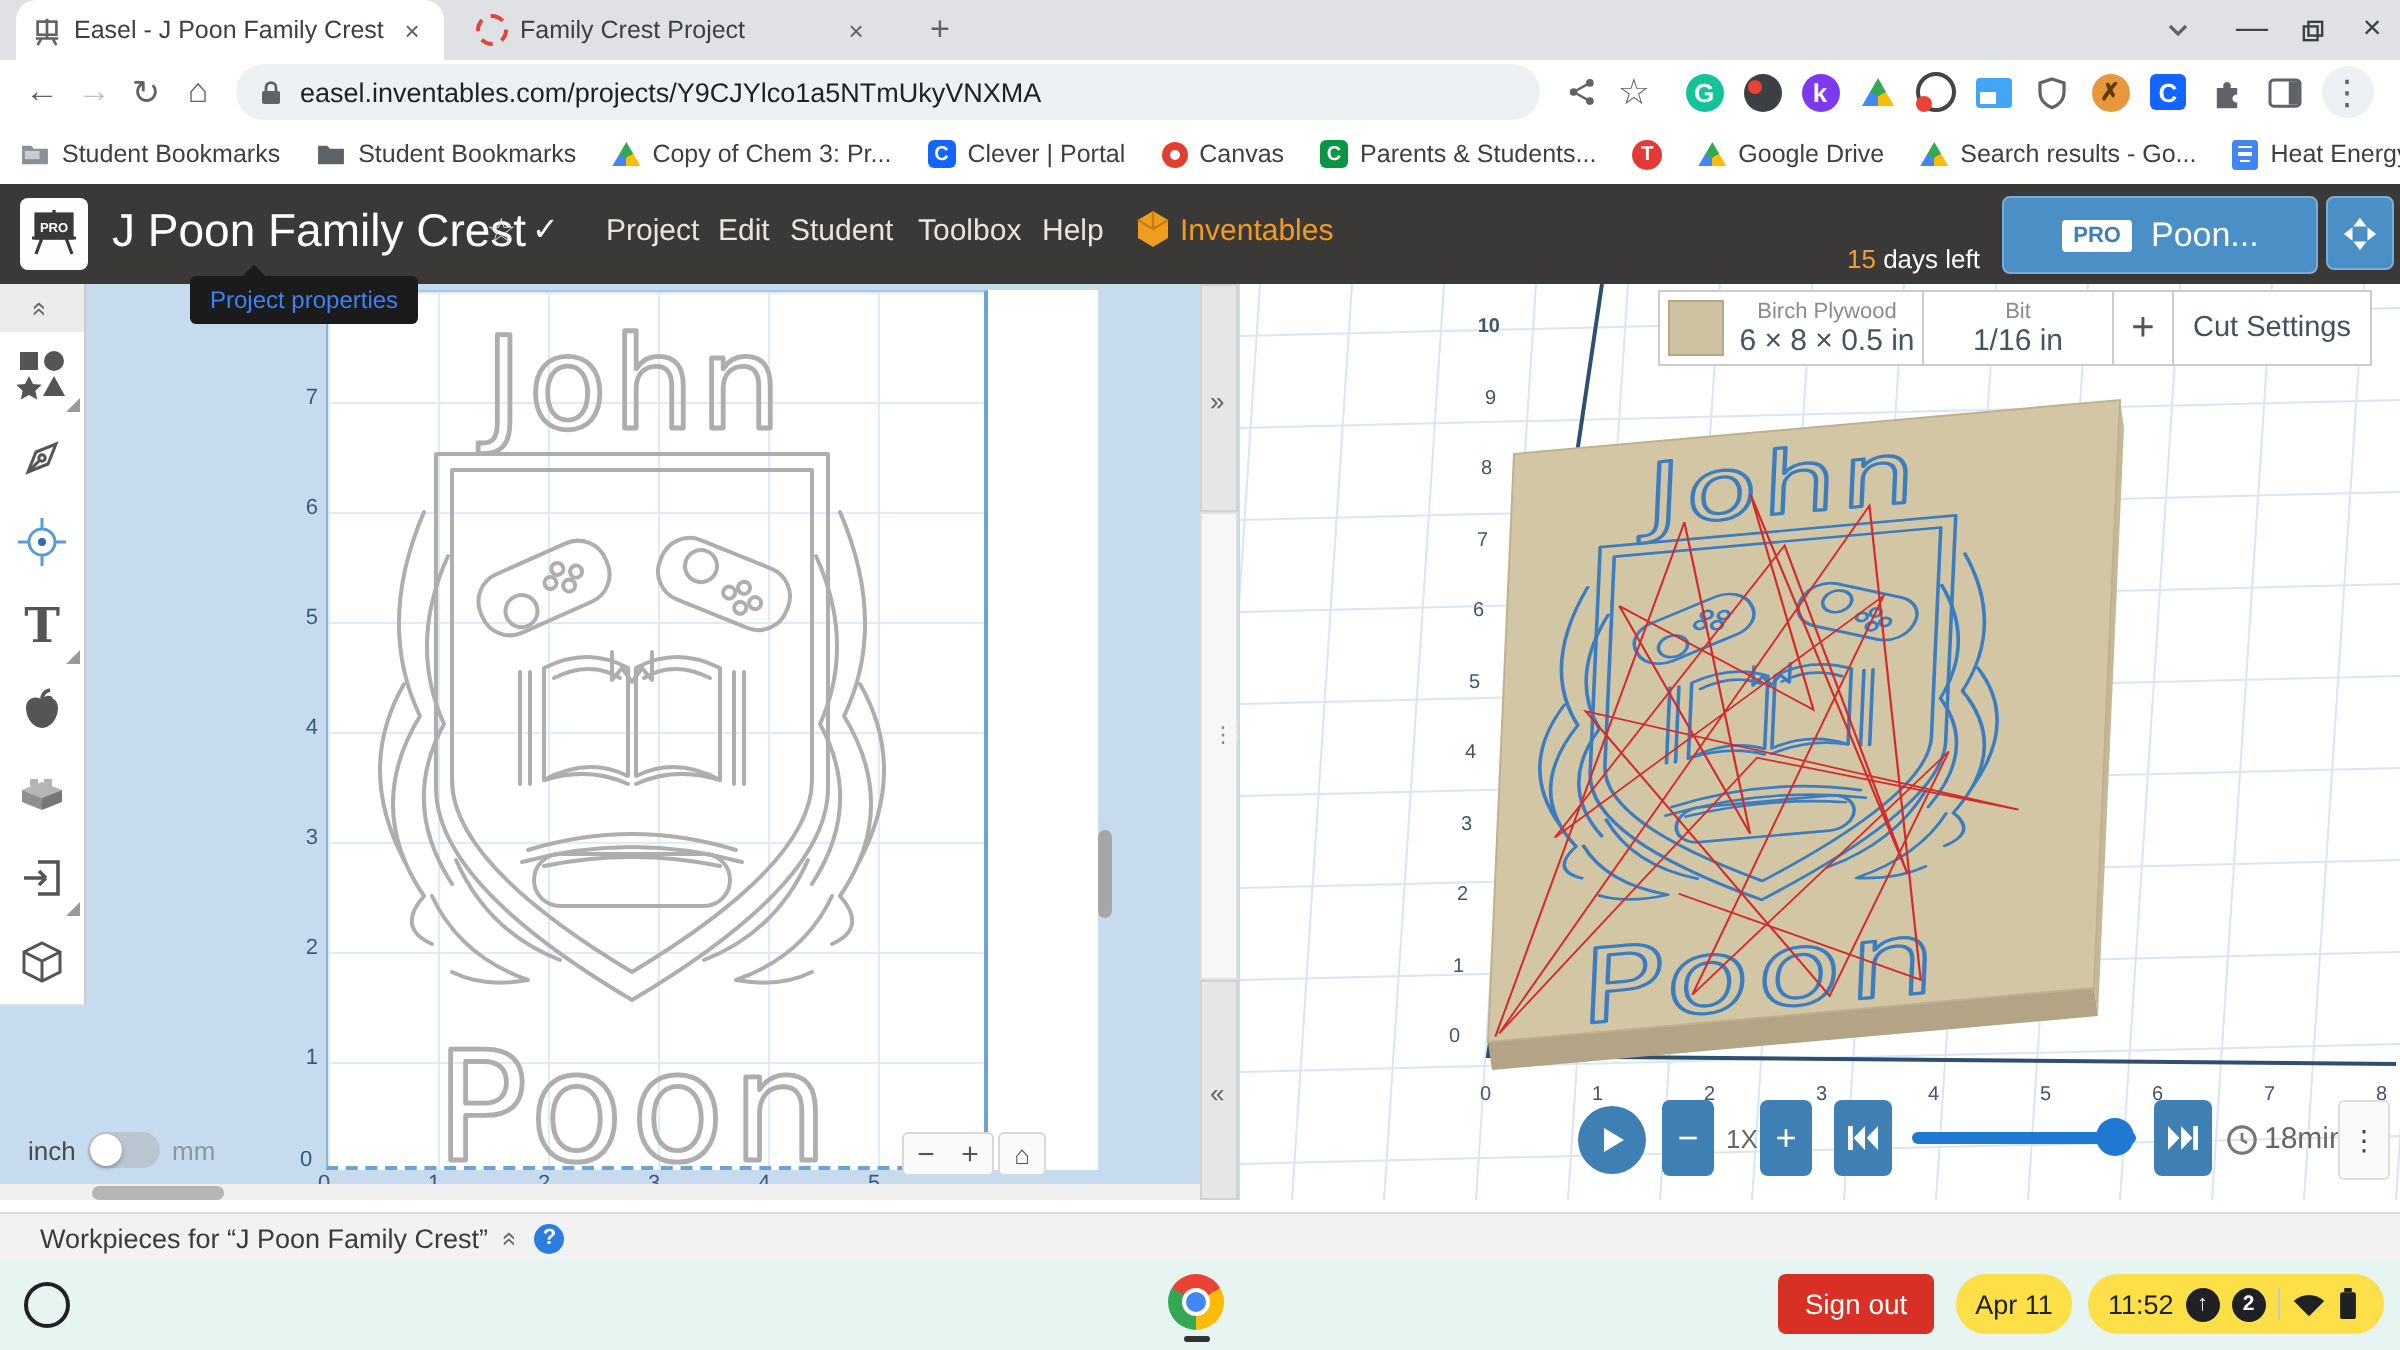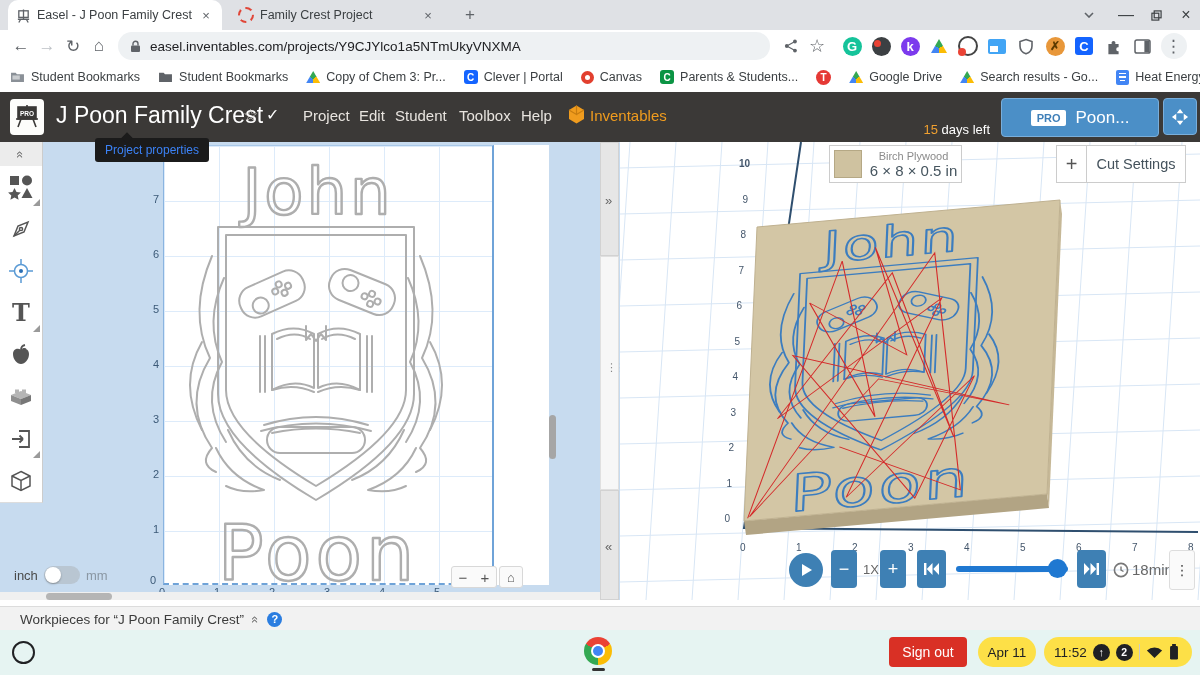--- a/index.html
+++ b/index.html
@@ -513,20 +513,24 @@
         </div>
     </div>
 
     <div class="matbox ab" style="left:829px;top:3px;width:133px;height:38px;gap:8px;">
       <span style="width:26px;height:26px;background:#cfc2a0;border:1px solid #b5a885;"></span>
       <span>
           <div class="matlabel">Birch Plywood</div>
           <div class="matvalue">6 × 8 × 0.5 in</div>
         </span>
     </div>
+    <div class="matbox ab" style="left:961px;top:3px;width:96px;height:38px;flex-direction:column;">
+      <div class="matlabel">Bit</div>
+      <div class="matvalue">1/16 in</div>
+    </div>
     <div class="matbox ab" style="left:1056px;top:3px;width:31px;height:38px;font-size:20px;color:#555;">+</div>
     <div class="matbox ab" style="left:1086px;top:3px;width:100px;height:38px;font-size:14.5px;color:#44525c;">Cut Settings</div>
 
     <div class="ab" style="left:789px;top:411px;width:34px;height:34px;border-radius:50%;background:#3e80b4;display:flex;align-items:center;justify-content:center;">
         <svg width="13" height="14" viewBox="0 0 13 14">
           <path d="M2,1 L12,7 L2,13 Z" fill="#fff"></path>
         </svg>
       </div>
     <div class="pbtn ab" style="left:831px;top:408px;width:26px;height:38px;">−</div>
     <span class="ab" style="left:863px;top:420px;font-size:13px;color:#666;">1X</span>

